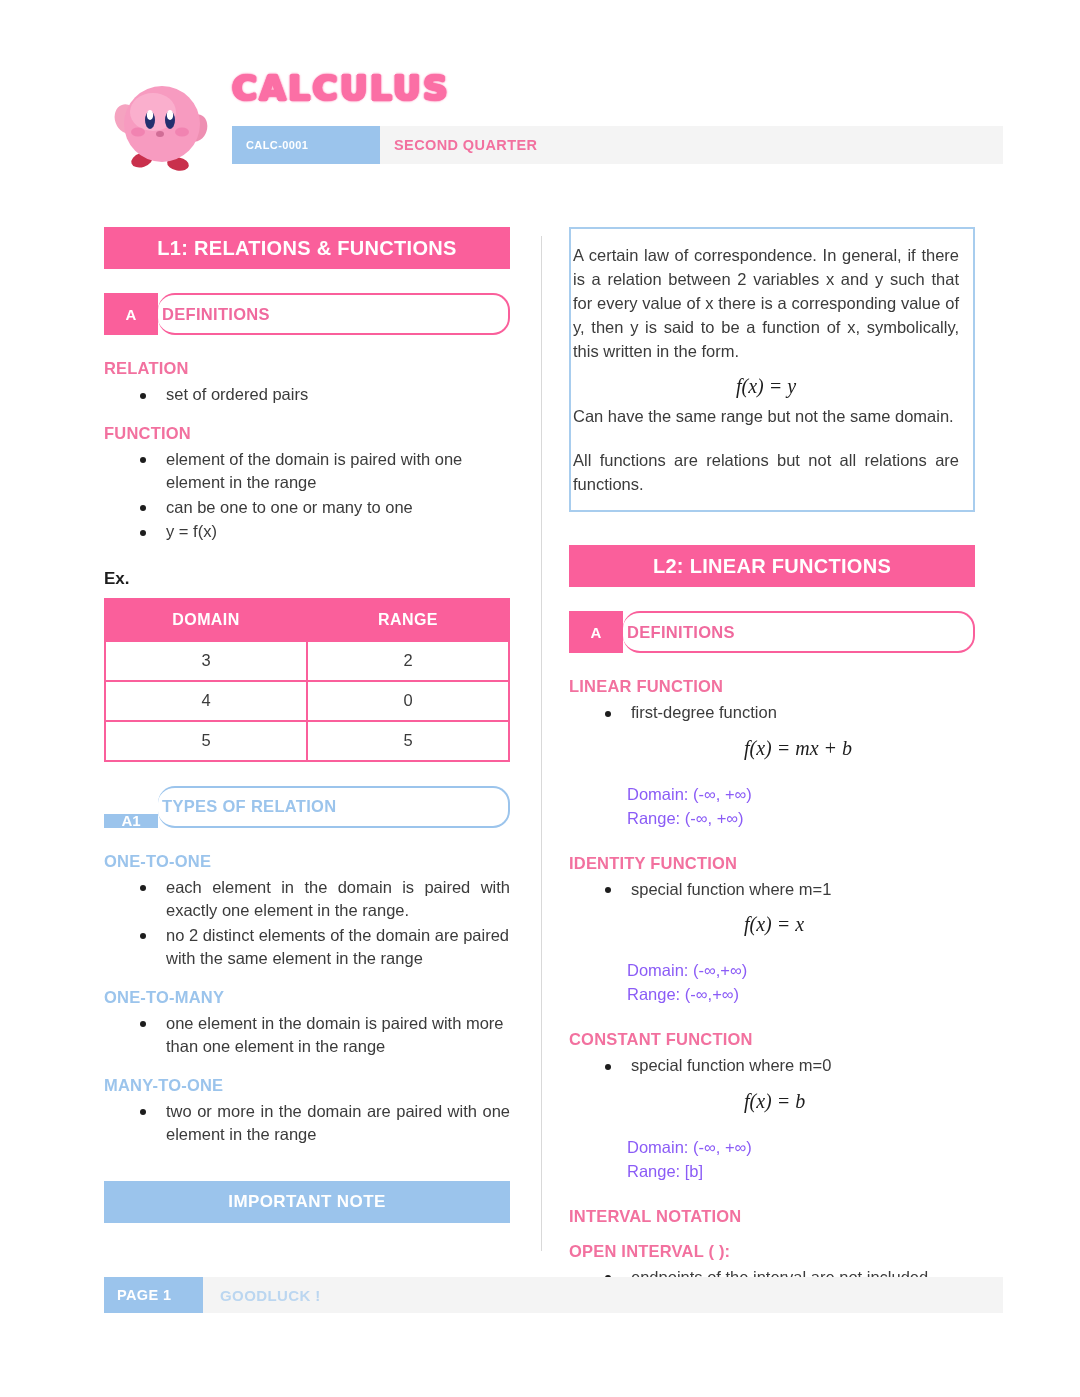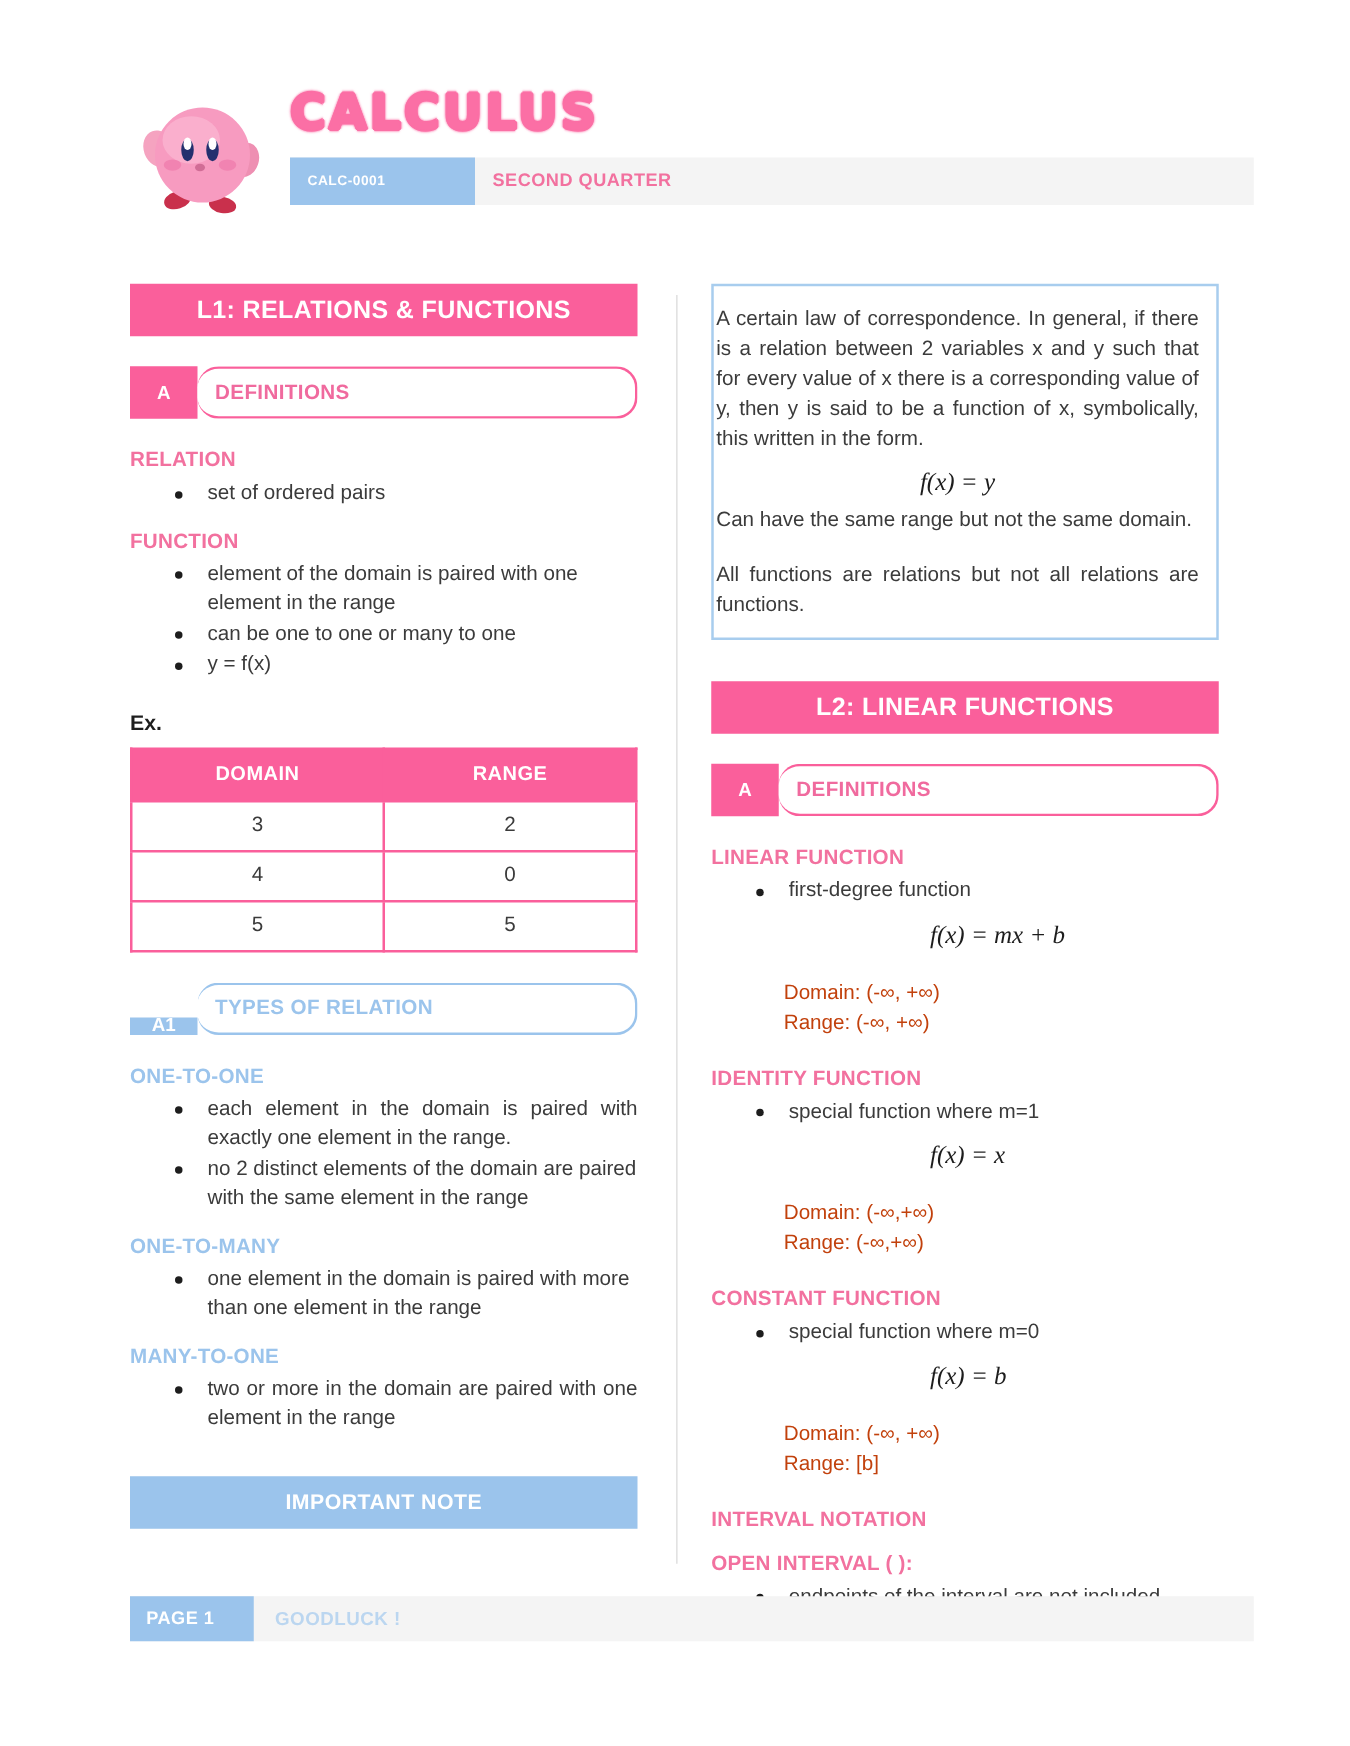--- a/index.html
+++ b/index.html
@@ -34,21 +34,21 @@
     left: 112px;
     top: 72px;
     width: 100px;
     height: 105px;
   }
 
   .course-title {
     position: absolute;
     left: 232px;
     top: 68px;
-    font-size: 39px;
+    font-size: 34px;
     font-weight: bold;
     letter-spacing: 2.5px;
     color: #FB6FA5;
     font-family: "DejaVu Sans", sans-serif;
     text-shadow:
        1.4px 0 0 #FB6FA5, -1.4px 0 0 #FB6FA5,
        0 1.4px 0 #FB6FA5, 0 -1.4px 0 #FB6FA5,
        1px 1px 0 #FB6FA5, -1px -1px 0 #FB6FA5,
        1px -1px 0 #FB6FA5, -1px 1px 0 #FB6FA5,
        2.2px 0 1.5px rgba(251,111,165,.55),
@@ -139,21 +139,21 @@
     align-items: center;
     justify-content: center;
     color: #ffffff;
     font-size: 15px;
     font-weight: bold;
   }
   .sec-label {
     flex: 1;
     display: flex;
     align-items: center;
-    padding-left: 14px;
+    padding-left: 4px;
     background: #ffffff;
     font-size: 16.5px;
     font-weight: bold;
     letter-spacing: .3px;
     border-radius: 17px;
   }
   .sec-bar.pink .sec-tag { background: #FA5F9B; }
   .sec-bar.pink .sec-label {
     border: 2px solid #FA5F9B;
     border-left: none;
@@ -273,21 +273,21 @@
     font-size: 20px;
     color: #1d1d1d;
     text-align: center;
     margin: 12px 0 6px 0;
   }
   .formula.indent { text-align: left; padding-left: 175px; }
 
   .dr-line {
     font-size: 16.5px;
     line-height: 24px;
-    color: #c2410c;
+    color: #8b5cf6;
     padding-left: 58px;
   }
 
   
   .footer {
     position: absolute;
     left: 104px;
     top: 1277px;
     width: 899px;
     height: 36px;

